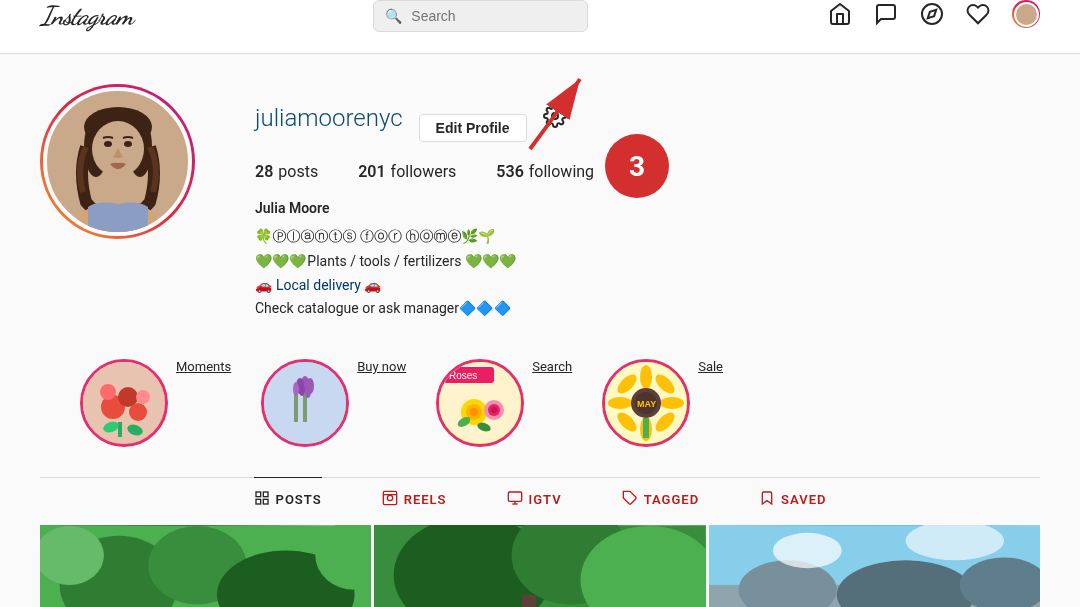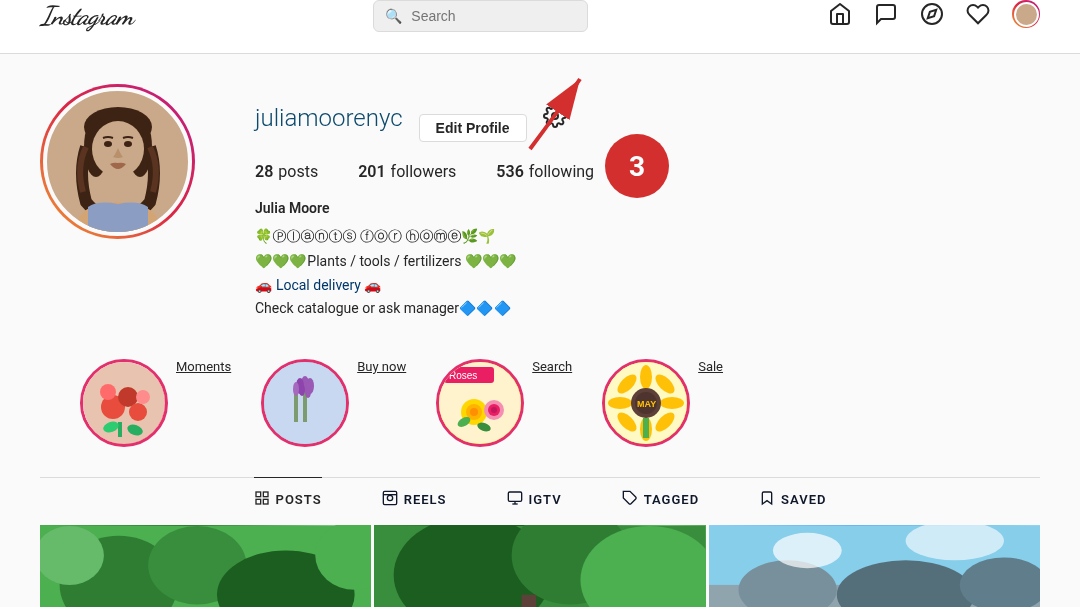--- a/index.html
+++ b/index.html
@@ -236,21 +236,21 @@
       margin-bottom: 0;
     }
     .tab-item {
       display: flex;
       align-items: center;
       gap: 6px;
       padding: 12px 0;
       font-size: 13px;
       font-weight: 600;
       letter-spacing: 1px;
-      color: #0f172a;
+      color: #b91c1c;
       cursor: pointer;
       border-top: 1px solid transparent;
       margin-top: -1px;
       text-transform: uppercase;
     }
     .tab-item.active {
       color: #262626;
       border-top: 1px solid #262626;
     }
     .tab-icon {

